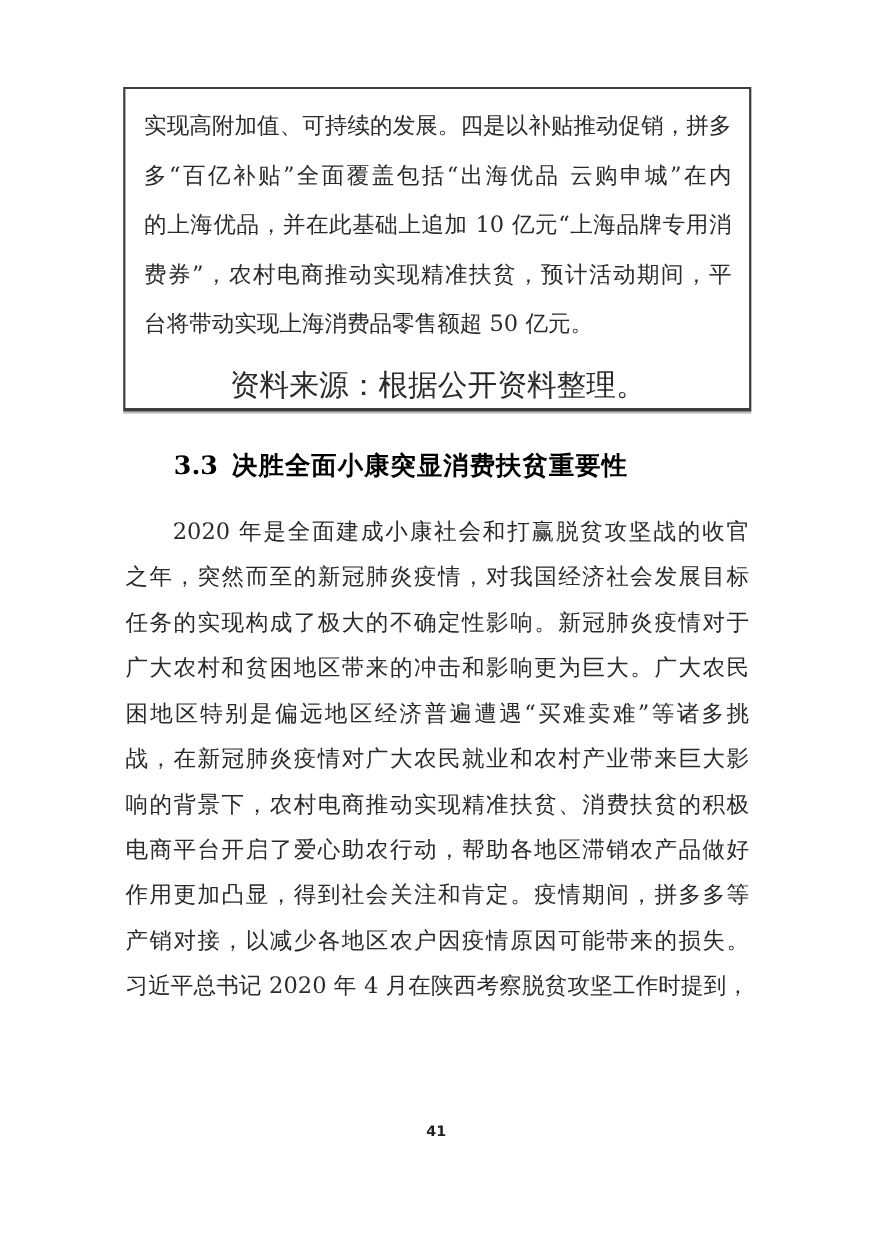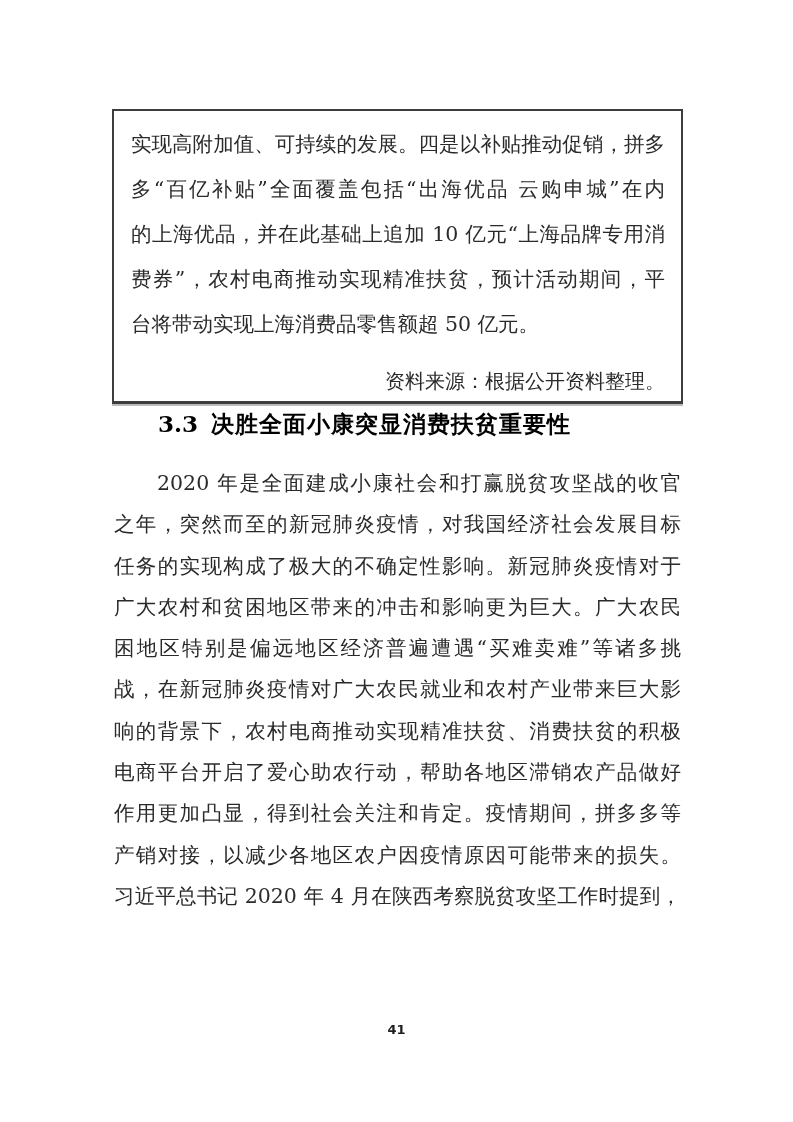--- a/index.html
+++ b/index.html
@@ -16,21 +16,21 @@
     color: #2a2a2a;
   }
   .page {
     position: absolute;
     inset: 0;
     background: #ffffff;
   }
   .info-box {
     position: absolute;
     left: 112px;
-    top: 109px;
+    top: 79px;
     width: 571px;
     height: 295px;
     box-sizing: border-box;
     border: 2px solid #3d3d3d;
     border-bottom-width: 3px;
     padding: 11px 16px 0 17px;
     background: #ffffff;
     box-shadow: 0 2px 0 rgba(60,60,60,0.35);
   }
   .box-text .line {
@@ -38,24 +38,24 @@
     line-height: 45px;
     text-align: justify;
     text-align-last: justify;
     text-justify: inter-character;
     white-space: normal;
   }
   .box-text .line:last-child {
     text-align-last: left;
   }
   .source-note {
-    font-size: 20px;
+    font-size: 27px;
     line-height: 40px;
     margin-top: 14px;
-    text-align: right;
+    text-align: center;
   }
   .heading {
     position: absolute;
     left: 158px;
     top: 407px;
     font-size: 23px;
     line-height: 33px;
     font-weight: bold;
     color: #000000;
     letter-spacing: 1px;

